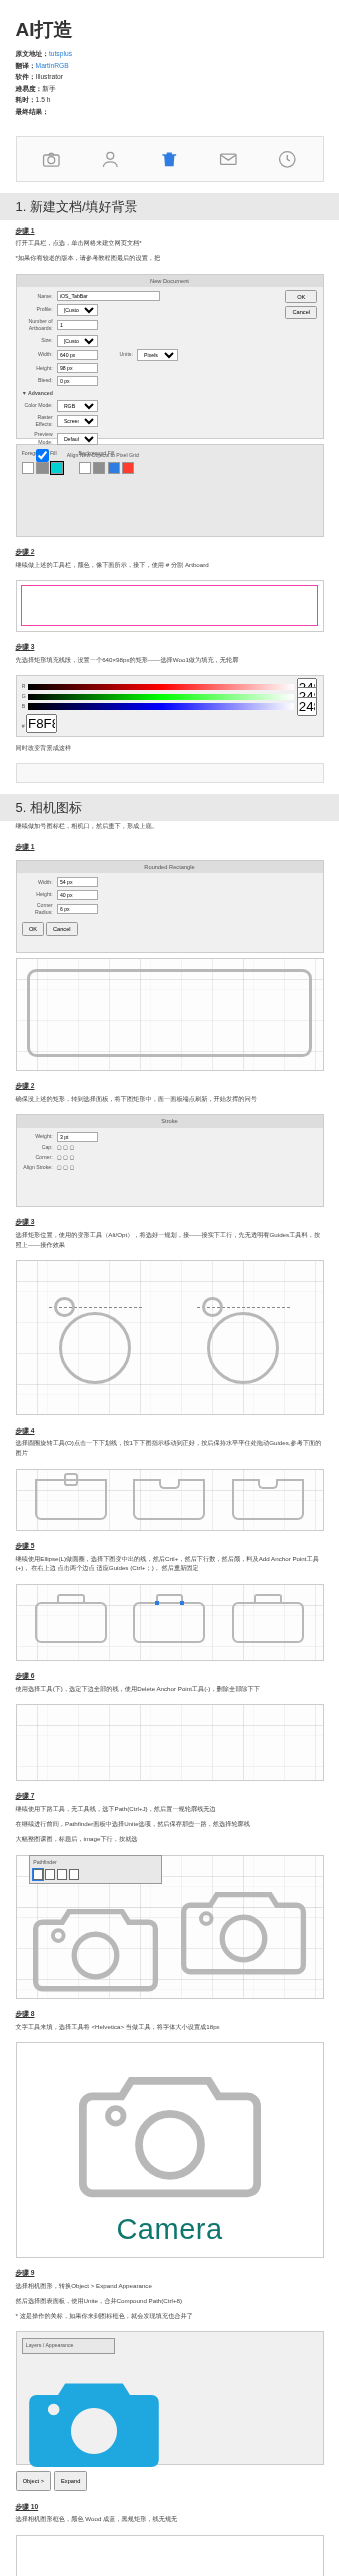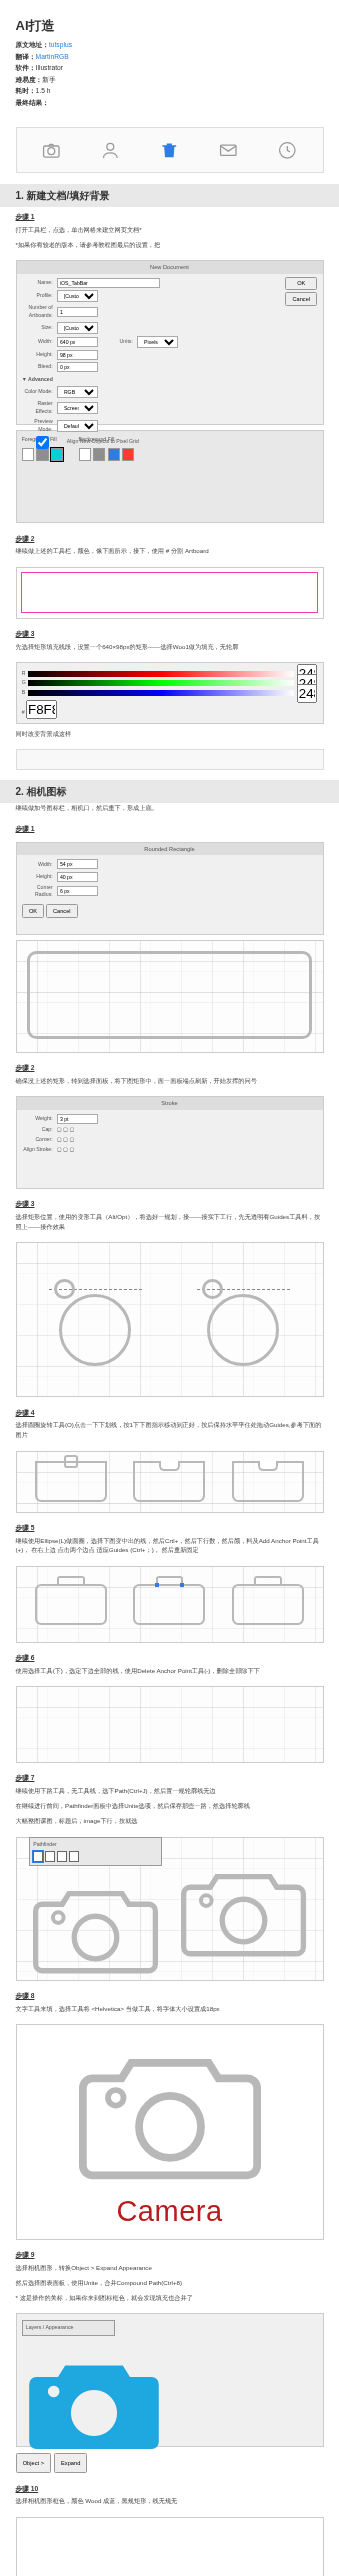--- a/index.html
+++ b/index.html
@@ -1,27 +1,27 @@
 <!DOCTYPE html>
 <html style="font-size:8.2px"><head>
 <meta charset="utf-8">
 <style>
 *{margin:0;padding:0;box-sizing:border-box}
 body{font-family:Arial,"Microsoft YaHei",sans-serif;width:339px;background:#fff;color:#333;font-size:7.2px;line-height:1.5}
 .header{padding:15.5px 15.5px 10.3px}
-.h-pre{font-size:13px;font-weight:bold;color:#333;margin-bottom:-2.6px}
+.h-pre{font-size:19px;font-weight:bold;color:#333;margin-bottom:-2.6px}
 .h-title{font-size:16.5px;font-weight:bold;color:#2b2b2b;margin-bottom:-2.6px}
 .meta{font-size:6.7px;color:#333;margin-top:7.7px}
 .meta div{margin-bottom:1.5px}
 .meta .lbl{font-weight:bold;display:inline-block}
 .meta a{color:#2980d9;text-decoration:none}
 .final-img{margin:7.7px 15.5px;border:0.5px solid #ddd;padding:7.7px 5.2px;display:flex;justify-content:space-around;align-items:center;height:46px;background:#fafafa}
 .ic{width:26px;height:26px;display:flex;align-items:center;justify-content:center}
 .ic svg{width:20.6px;height:20.6px}
-.sec-title{background:#e8e8e8;padding:4.1px 15.5px;font-size:10px;font-weight:bold;color:#333;margin-top:10.3px}
+.sec-title{background:#e8e8e8;padding:4.1px 15.5px;font-size:13px;font-weight:normal;color:#333;margin-top:10.3px}
 .step-lbl{padding:5.2px 15.5px 2.6px;font-size:6.7px;font-weight:bold;text-decoration:underline}
 .step-txt{padding:0 15.5px 5.2px;font-size:6.2px;color:#444;line-height:1.6}
 .fig{margin:5.2px 15.5px;border:0.5px solid #ccc;background:#f0f0f0;padding:5.2px;font-size:5.2px;color:#555}
 .fig.dialog{height:165px;position:relative}
 .fig.swatch{height:93px;background:#e8e8e8}
 .fig.rect-outline{height:52px;background:#fff;border:0.5px solid #ccc;padding:4.1px}
 .fig.rect-outline .pink{width:100%;height:41px;border:1px solid #f442a8}
 .fig.gray-panel{height:62px}
 .fig.grid{background:repeating-linear-gradient(#fefefe,#fefefe 9.8px,#e0e0e0 10.3px),repeating-linear-gradient(90deg,#fefefe,#fefefe 9.8px,#e0e0e0 10.3px);background-blend-mode:multiply}
 .fig.cam-rect{height:113px;padding:10.3px}
@@ -209,21 +209,21 @@
   <div class="color-row">
       <span>B</span>
       <div class="bar grad-b"></div>
       <input style="width: 20.6px;" value="248">
     </div>
   <div style="margin-top:3.1px"># <input style="width: 31px;" value="F8F8F8"></div>
 </div>
 <div class="step-txt">同时改变背景成这样</div>
 <div class="fig" style="height:20.6px;background:#f8f8f8;border:0.5px solid #ddd"></div>
 
-<div class="sec-title">2. 相机图标</div>
+<div class="sec-title">5. 相机图标</div>
 <div class="step-txt">继续做加号图标栏，相机口，然后重下，形成上底。</div>
 
 <div class="step-lbl">步骤 1</div>
 <div class="fig small-dialog">
   <div class="dlg-title">Rounded Rectangle</div>
   <div class="dlg-row">
       <label>Width:</label>
       <input value="54 px" style="">
     </div>
   <div class="dlg-row">
@@ -342,21 +342,21 @@
 </div>
 
 <div class="step-lbl">步骤 8</div>
 <div class="step-txt">文字工具来填，选择工具将 &lt;Helvetica&gt; 当做工具，将字体大小设置成18px</div>
 <div class="fig camera-full">
   <svg class="cam-svg" viewBox="0 0 100 80">
       <path d="M10 25 h15 l5-8 h40 l5 8 h15 a5 5 0 0 1 5 5 v40 a5 5 0 0 1-5 5 h-80 a5 5 0 0 1-5-5 v-40 a5 5 0 0 1 5-5 z" fill="none" stroke="#b8b8b8" stroke-width="4"></path>
       <circle cx="50" cy="50" r="16" fill="none" stroke="#b8b8b8" stroke-width="4"></circle>
       <circle cx="22" cy="35" r="4" fill="none" stroke="#b8b8b8" stroke-width="3"></circle>
     </svg>
-  <div class="cam-lbl" style="color:#b91c1c">Camera</div>
+  <div class="cam-lbl" style="color:#0f766e">Camera</div>
 </div>
 
 <div class="step-lbl">步骤 9</div>
 <div class="step-txt">选择相机图形，转换Object &gt; Expand Appearance</div>
 <div class="step-txt">然后选择图表面板，使用Unite，合并Compound Path(Ctrl+8)</div>
 <div class="step-txt">* 这是操作的关标，如果你来到图标框色，就会发现填充也合并了</div>
 <div class="fig panel-expand">
   <div style="background:#e8e8e8;border:0.5px solid #999;padding:3.1px;font-size:5.2px;width:93px">
     <div>Layers / Appearance</div>
   </div>

